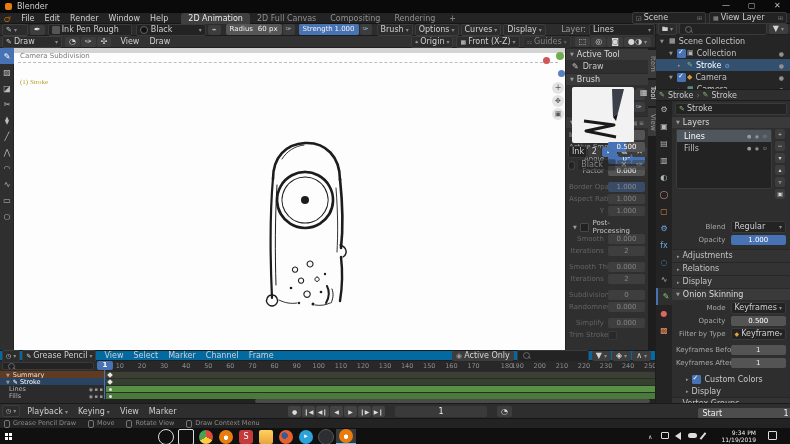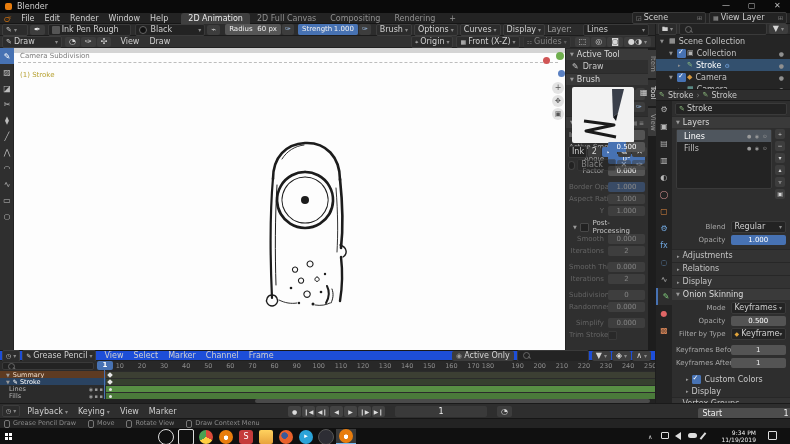--- a/index.html
+++ b/index.html
@@ -126,21 +126,21 @@
       <span class="lab">Strength</span>
       <span class="val">1.000</span>
     </span>
     <span class="pressure" style="margin-left:1px;">✑</span>
     <span id="popovers" class="hrow" style="margin-left:5px;">
         <span class="drop" style="margin-right: 2px;">Brush<span class="car">▾</span></span>
         <span class="drop" style="margin-right: 2px;">Options<span class="car">▾</span></span>
         <span class="drop" style="margin-right: 2px;">Curves<span class="car">▾</span></span>
         <span class="drop" style="margin-right: 2px;">Display<span class="car">▾</span></span>
       </span>
-    <span class="hrow" style="margin-left:auto;margin-right:6px;gap:8px;">
+    <span class="hrow" style="margin-left:auto;">
       <span style="color:#9a9a9a;margin-right:3px;">Layer:</span>
       <span class="fld hrow" style="width:58px;">
         <span>Lines</span>
         <span class="car" style="margin-left:auto;">▾</span>
       </span>
     </span>
   </div>
 
   <div class="r hrow" style="left:0;top:36px;width:655px;height:12px;background:#323232;border-bottom:1px solid #222;padding-left:2px;">
     <span class="drop hrow" style="width:52px;">
@@ -191,21 +191,21 @@
         <div class="tool">∿</div>
         <div class="tool">▭</div>
         <div class="tool">○</div>
       </div>
   </div>
 
   <div class="r" style="left:14px;top:48px;width:551px;height:302px;background:#fdfdfd;">
     <div class="r" style="left:0;top:0;width:551px;height:5px;background:#d4d4d4;"></div>
     <div class="r" style="left:4px;top:14px;width:540px;height:0;border-top:1px dashed #bdbdbd;"></div>
     <span class="r" style="left:6px;top:4px;color:#7b7b7b;font-size:7px;">Camera Subdivision</span>
-    <span class="r" style="left:6px;top:23px;color:#b7a233;font-size:7px;">(1) Stroke</span>
+    <span class="r" style="left:6px;top:30px;color:#b7a233;font-size:7px;font-family:Liberation Serif, serif;">(1) Stroke</span>
     <div id="gp-drawing" class="r" style="left:0;top:0;">
         <svg width="551" height="302" viewBox="0 0 551 302">
           <path d="M259,131 C259,109 272,96 291,95 C312,94 326,109 326,132" stroke="#1c1c1c" stroke-width="2.6" fill="none" stroke-linecap="round"></path>
           <path d="M259,130 C256,164 256,206 258,250" stroke="#1c1c1c" stroke-width="2.2" fill="none" stroke-linecap="round"></path>
           <path d="M263,137 C261,170 261,206 262,237" stroke="#1c1c1c" stroke-width="1" fill="none" stroke-linecap="round"></path>
           <path d="M326,131 C329,159 329,182 327,200" stroke="#1c1c1c" stroke-width="2.6" fill="none" stroke-linecap="round"></path>
           <path d="M327,209 C329,226 328,241 326,253" stroke="#1c1c1c" stroke-width="2.4" fill="none" stroke-linecap="round"></path>
           <path d="M326,197 C333,199 334,206 329,209" stroke="#1c1c1c" stroke-width="1.4" fill="none" stroke-linecap="round"></path>
           <path d="M322,140 C324,166 324,186 323,204" stroke="#1c1c1c" stroke-width="0.9" fill="none" stroke-linecap="round"></path>
           <path d="M291,124 a28,28 0 1 0 0.1,0" stroke="#1c1c1c" stroke-width="2.6" fill="none" stroke-linecap="round"></path>
@@ -515,21 +515,21 @@
     </div>
     <div class="hrow" style="height:12px;padding-left:14px;">
       <span class="tri">▸</span>
       <span>Display</span>
     </div>
     <div id="secsBelow">
         <div class="sec"><span class="tri">▸</span>Vertex Groups</div>
       </div>
   </div>
 
-  <div class="r hrow" style="left:0;top:350px;width:655px;height:11px;background:#1d4ed8;border-top:1px solid #1a1a1a;border-bottom:1px solid #1f1f1f;padding-left:2px;">
+  <div class="r hrow" style="left:0;top:350px;width:655px;height:11px;background:#0369a1;border-top:1px solid #1a1a1a;border-bottom:1px solid #1f1f1f;padding-left:2px;">
     <span class="drop hrow">
         <span style="font-size:6px;">◷</span>
         <span class="car">▾</span>
       </span>
     <span class="drop hrow" style="margin-left:2px;">
       <span style="font-size:6px;margin-right:2px;">✎</span>
       <span>Grease Pencil</span>
         <span class="car">▾</span>
     </span>
     <span id="dsmenus" class="hrow" style="margin-left:3px;">
@@ -564,21 +564,21 @@
         <span class="tick" style="left: 174.59px;">60</span>
         <span class="tick" style="left: 196.69px;">90</span>
         <span class="tick" style="left: 218.79px;">100</span>
         <span class="tick" style="left: 240.89px;">110</span>
         <span class="tick" style="left: 262.99px;">120</span>
         <span class="tick" style="left: 285.09px;">130</span>
         <span class="tick" style="left: 307.19px;">140</span>
         <span class="tick" style="left: 329.29px;">150</span>
         <span class="tick" style="left: 351.39px;">160</span>
         <span class="tick" style="left: 373.49px;">170</span>
-        <span class="tick" style="left: 388px;">180</span>
+        <span class="tick" style="left: 407px;">180</span>
         <span class="tick" style="left: 417.69px;">190</span>
         <span class="tick" style="left: 439.79px;">200</span>
         <span class="tick" style="left: 461.89px;">210</span>
         <span class="tick" style="left: 483.99px;">220</span>
         <span class="tick" style="left: 506.09px;">230</span>
         <span class="tick" style="left: 528.19px;">240</span>
         <span class="tick" style="left: 550.29px;">250</span>
       </div>
     <span class="r fld hrow" style="left:2px;top:1px;width:92px;height:8px;">
         <span class="lens"></span>

